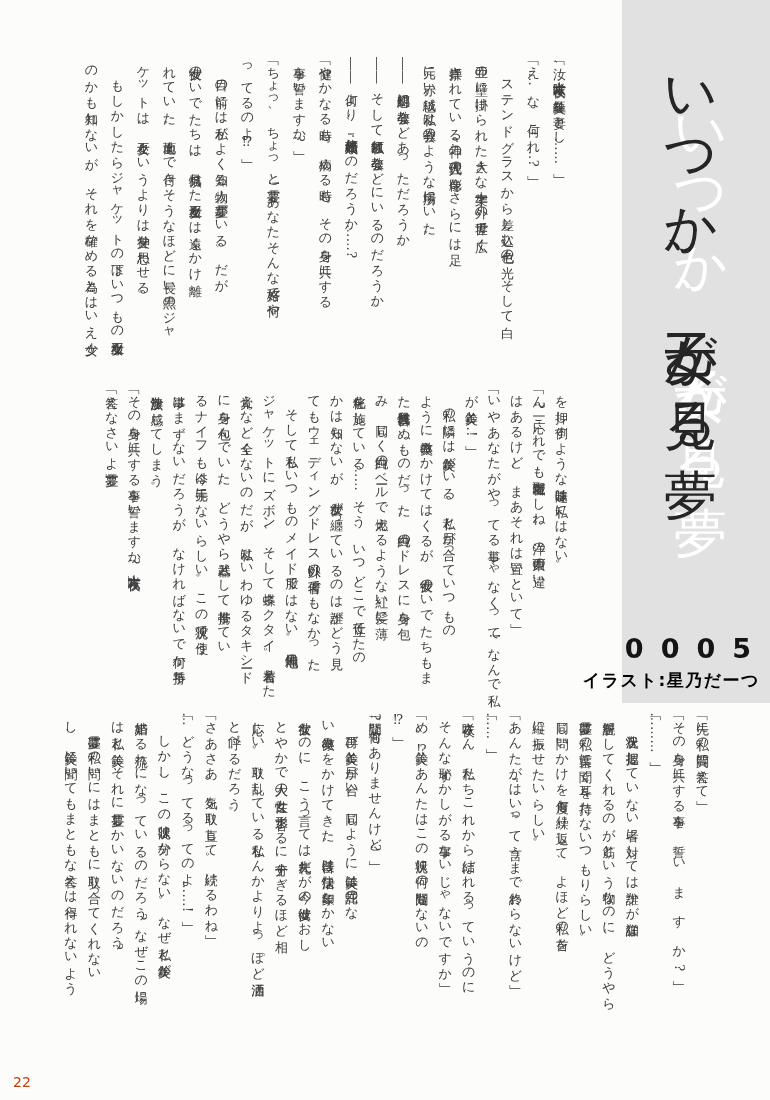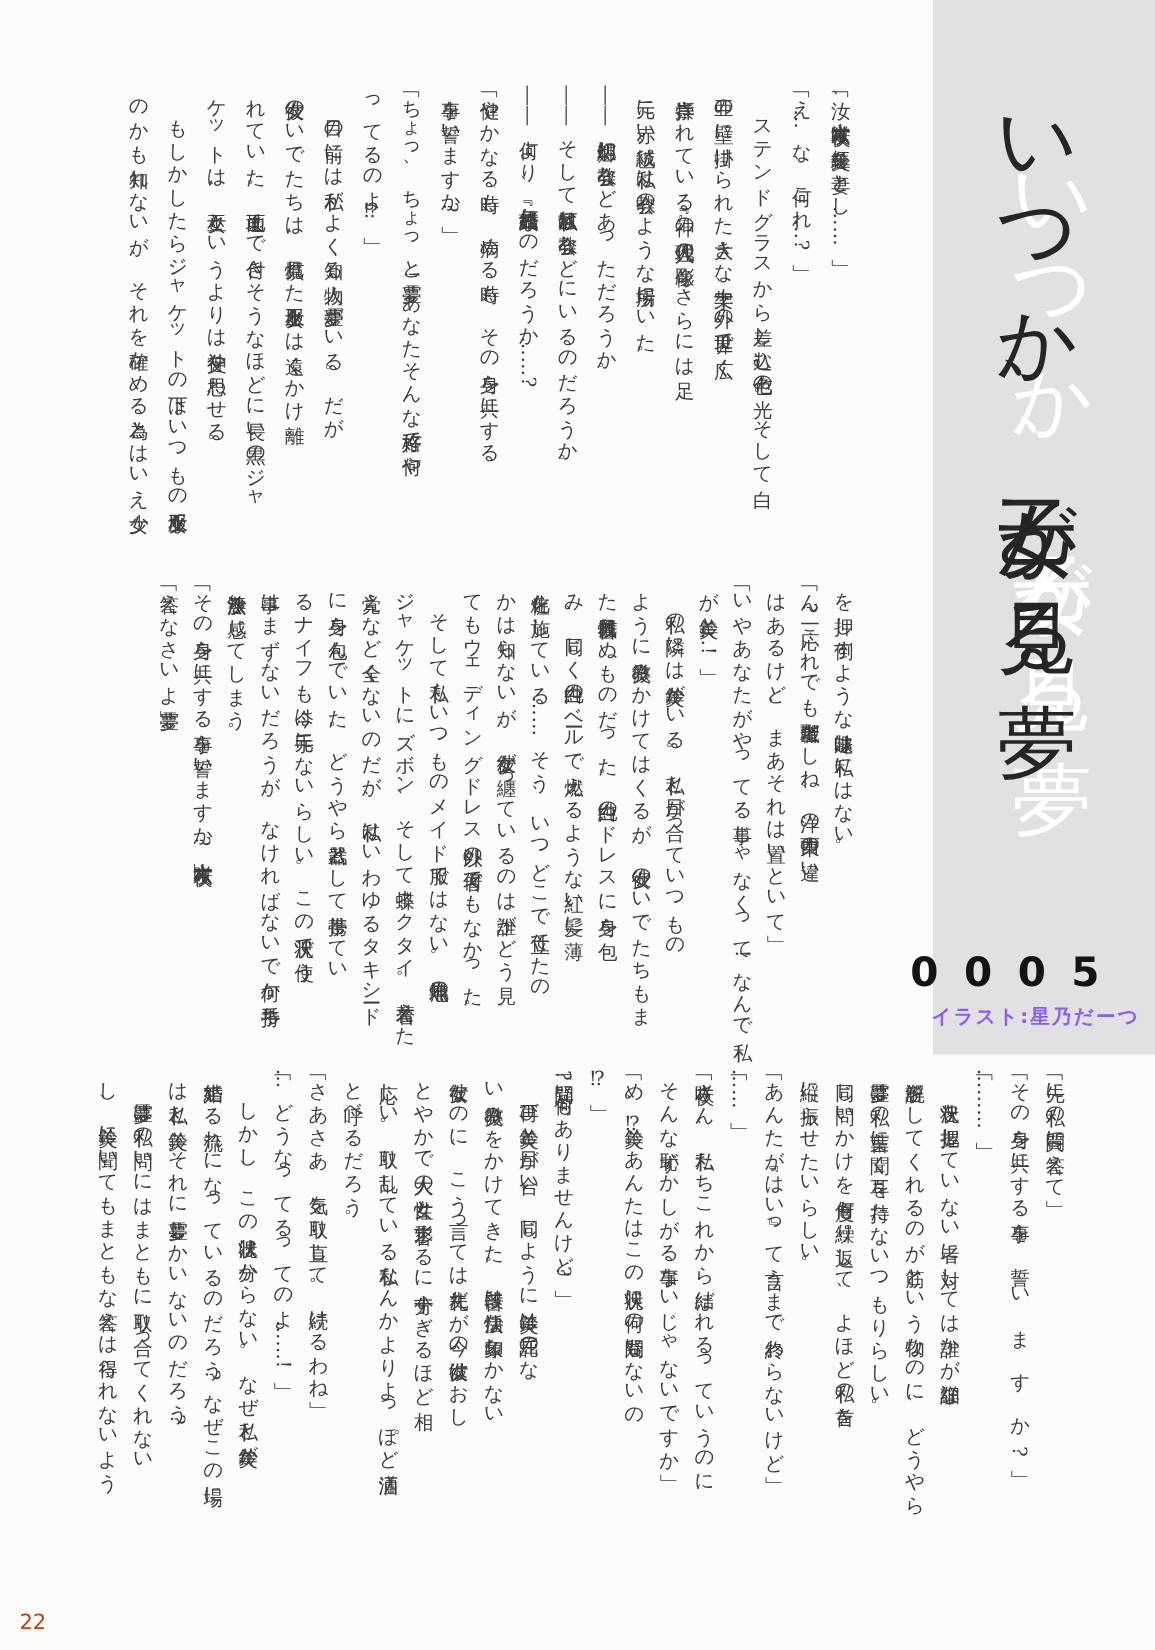--- a/index.html
+++ b/index.html
@@ -18,29 +18,29 @@
   .title{
     position:absolute;
     writing-mode:vertical-rl;text-orientation:mixed;
     font-family:"DejaVu Sans","Liberation Sans",sans-serif;
     font-size:53px;line-height:1.08;letter-spacing:3px;
     font-weight:300;white-space:nowrap;
   }
   .title.ghost{top:82px;right:40px;color:#ffffff;z-index:1;}
   .title.main{top:44px;right:50px;color:#252525;z-index:2;}
   .issue{
-    position:absolute;top:633px;right:20px;z-index:3;
+    position:absolute;top:633px;right:2px;z-index:3;
     font-family:"DejaVu Sans","Liberation Sans",sans-serif;
     font-weight:bold;font-size:27px;letter-spacing:17px;color:#141414;
     white-space:nowrap;
   }
   .credit{
     position:absolute;top:669px;right:10px;z-index:3;
     font-family:"DejaVu Sans","Liberation Sans",sans-serif;
-    font-weight:bold;font-size:13px;letter-spacing:1.5px;color:#8b5cf6;
+    font-weight:bold;font-size:17px;letter-spacing:1.5px;color:#000000;
     white-space:nowrap;
   }
   
   .band{
     position:absolute;z-index:2;
     writing-mode:vertical-rl;text-orientation:mixed;
     font-size:13px;color:#3d3d3d;letter-spacing:0.5px;
   }
   .band p{margin:0;padding:0;white-space:nowrap;}
   .band1{top:57px;right:198px;height:338px;line-height:2.0;}

